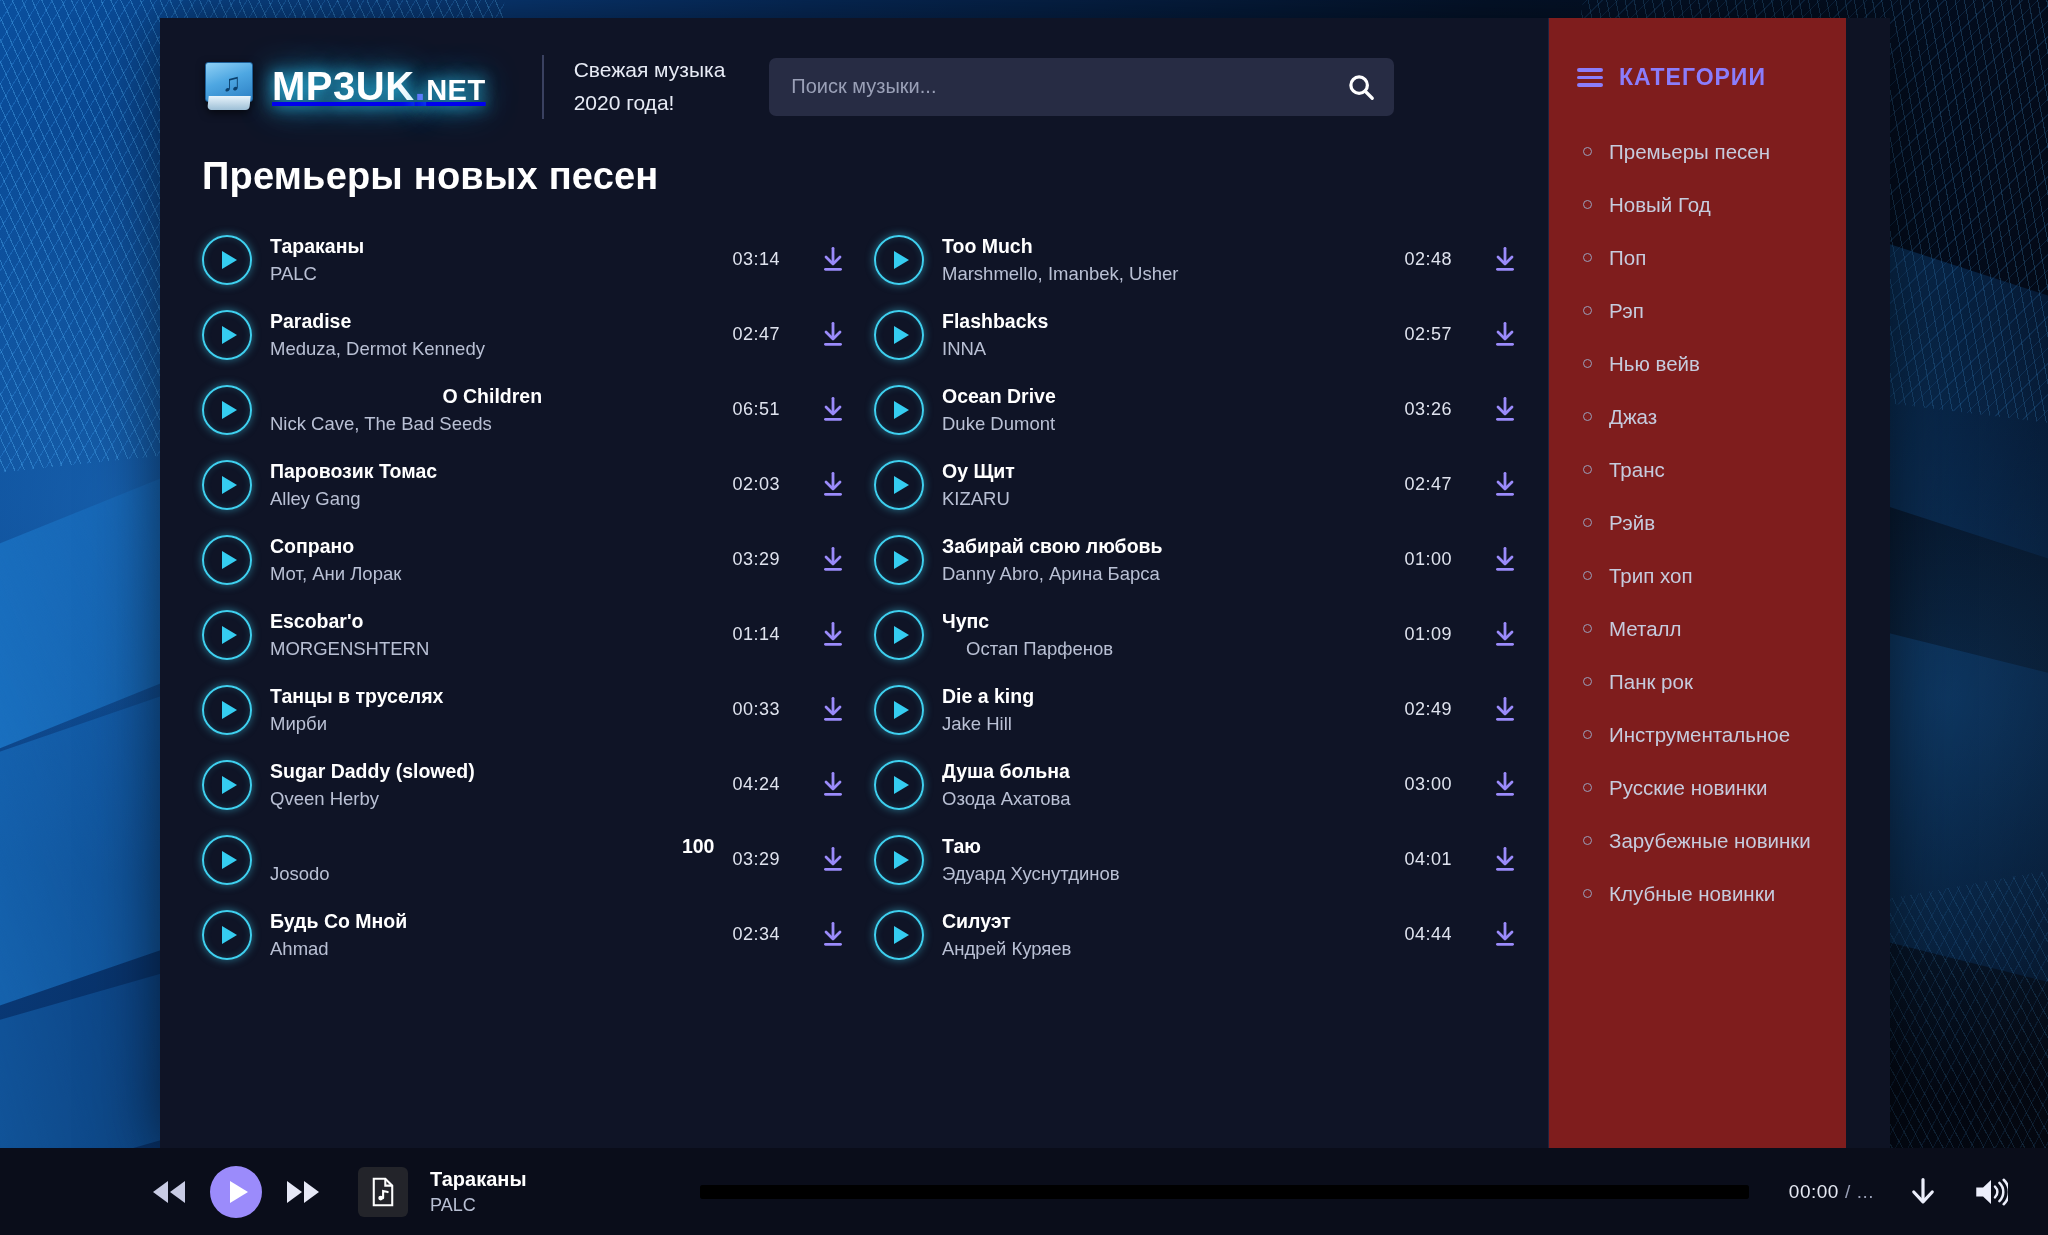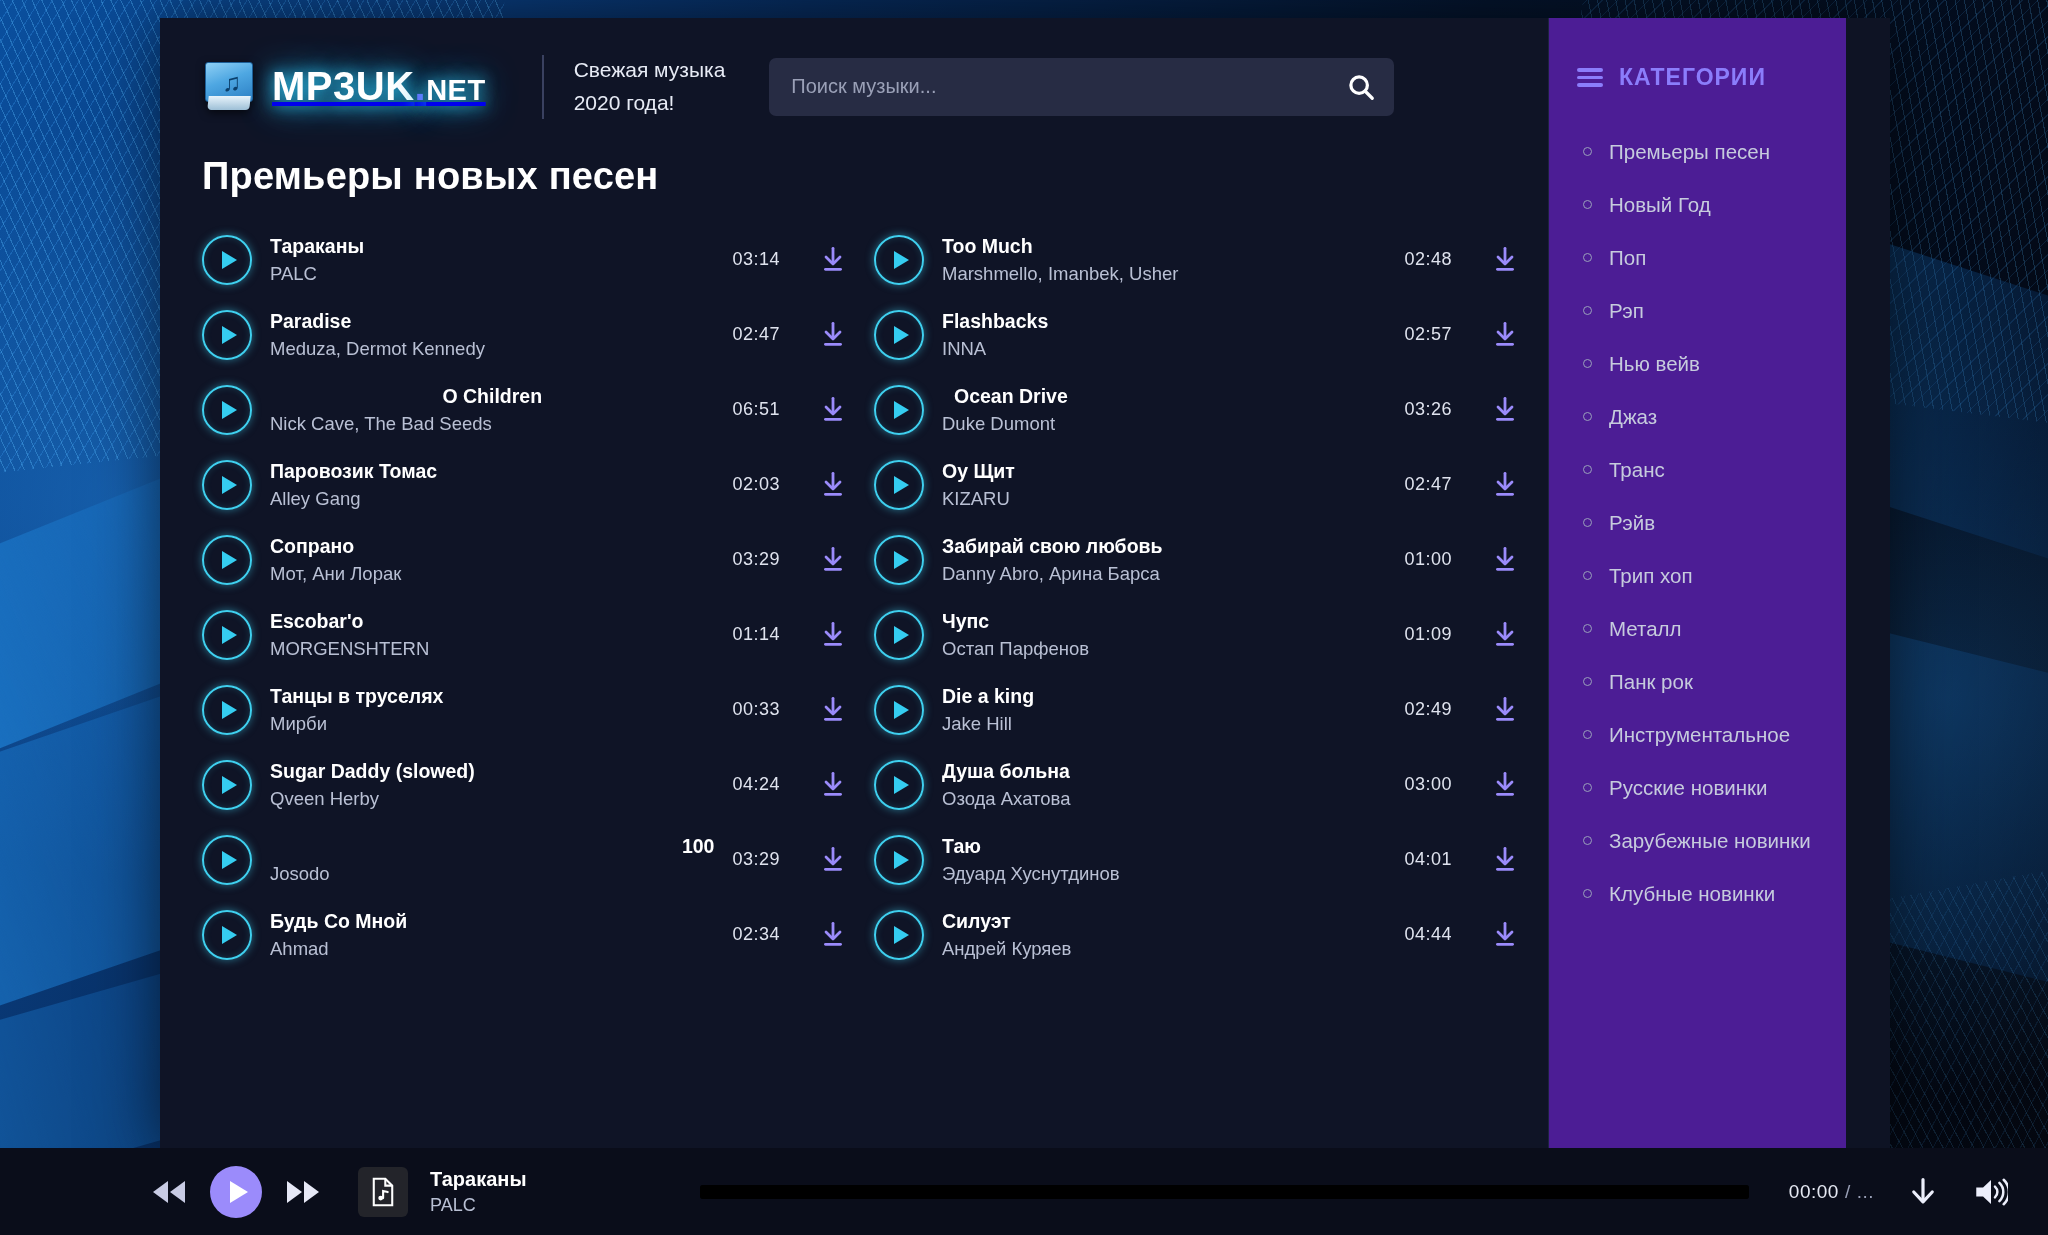--- a/index.html
+++ b/index.html
@@ -143,21 +143,21 @@
   }
   .track-artist {
     color:#b9c0d4; font-size: 18.5px;
     white-space:nowrap; overflow:hidden; text-overflow:ellipsis;
   }
   .track-dur { color:#dfe3ee; font-size:18px; flex:none; margin-right: 22px; letter-spacing:.5px;}
   .dl-btn { flex:none; display:flex; cursor:pointer; }
 
   
   #sidebar {
-    width: 298px; background: #4c1d95;
+    width: 298px; background: #7f1d1d;
     padding: 46px 0 0 0;
     border-left: 1px solid #1d2340;
   }
   .cat-head {
     display:flex; align-items:center; gap:16px;
     padding: 0 0 0 28px; margin-bottom: 34px;
   }
   .burger { display:flex; flex-direction:column; gap:4px; }
   .burger span { display:block; width: 26px; height: 3.5px; background:#8b7dfb; border-radius:2px; }
   .cat-title { color:#8b7dfb; font-size: 23px; font-weight: 700; letter-spacing: 1px; }
@@ -467,21 +467,21 @@
                 <polyline points="5,9.5 11,15.5 17,9.5"></polyline>
                 <line x1="4.5" y1="20" x2="17.5" y2="20"></line>
               </svg>
             </span>
           </div>
           <div class="track">
             <span class="play-btn">
               <span class="tri"></span>
             </span>
             <span class="track-meta">
-              <span class="track-title" style="display: block; margin-left: 12px;">Ocean Drive</span>
+              <span class="track-title" style="display: block;">Ocean Drive</span>
               <span class="track-artist" style="display: block;">Duke Dumont</span>
             </span>
             <span class="track-dur">03:26</span>
             <span class="dl-btn">
               <svg width="26" height="28" viewBox="0 0 22 24" fill="none" stroke="#9b8bfb" stroke-width="2.4" stroke-linecap="round" stroke-linejoin="round">
                 <line x1="11" y1="2" x2="11" y2="14"></line>
                 <polyline points="5,9.5 11,15.5 17,9.5"></polyline>
                 <line x1="4.5" y1="20" x2="17.5" y2="20"></line>
               </svg>
             </span>
@@ -519,21 +519,21 @@
                 <line x1="4.5" y1="20" x2="17.5" y2="20"></line>
               </svg>
             </span>
           </div>
           <div class="track">
             <span class="play-btn">
               <span class="tri"></span>
             </span>
             <span class="track-meta">
               <span class="track-title" style="display: block;">Чупс</span>
-              <span class="track-artist" style="display: block;">Остап Парфенов</span>
+              <span class="track-artist" style="display: block; margin-left: 24px;">Остап Парфенов</span>
             </span>
             <span class="track-dur">01:09</span>
             <span class="dl-btn">
               <svg width="26" height="28" viewBox="0 0 22 24" fill="none" stroke="#9b8bfb" stroke-width="2.4" stroke-linecap="round" stroke-linejoin="round">
                 <line x1="11" y1="2" x2="11" y2="14"></line>
                 <polyline points="5,9.5 11,15.5 17,9.5"></polyline>
                 <line x1="4.5" y1="20" x2="17.5" y2="20"></line>
               </svg>
             </span>
           </div>

